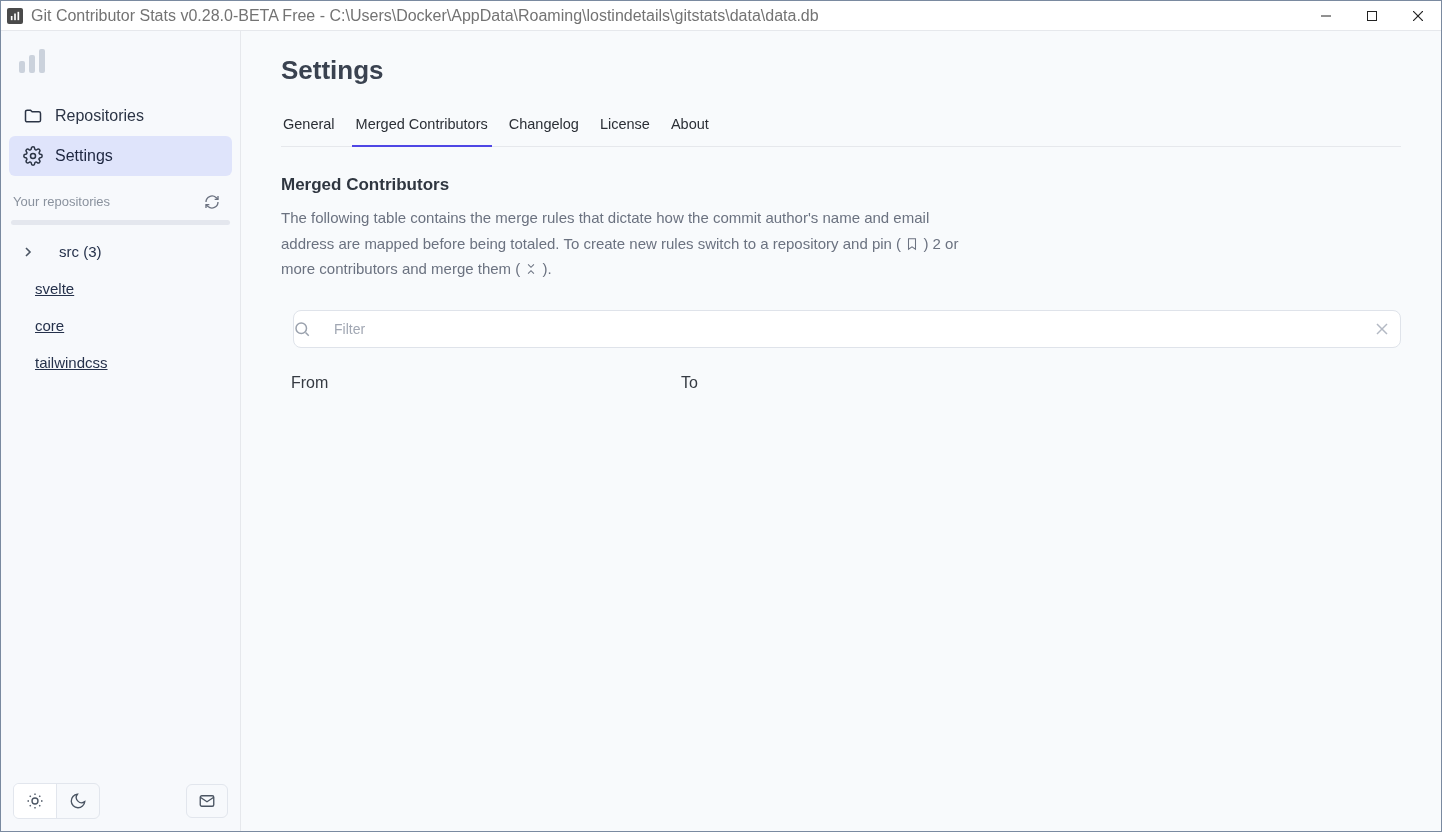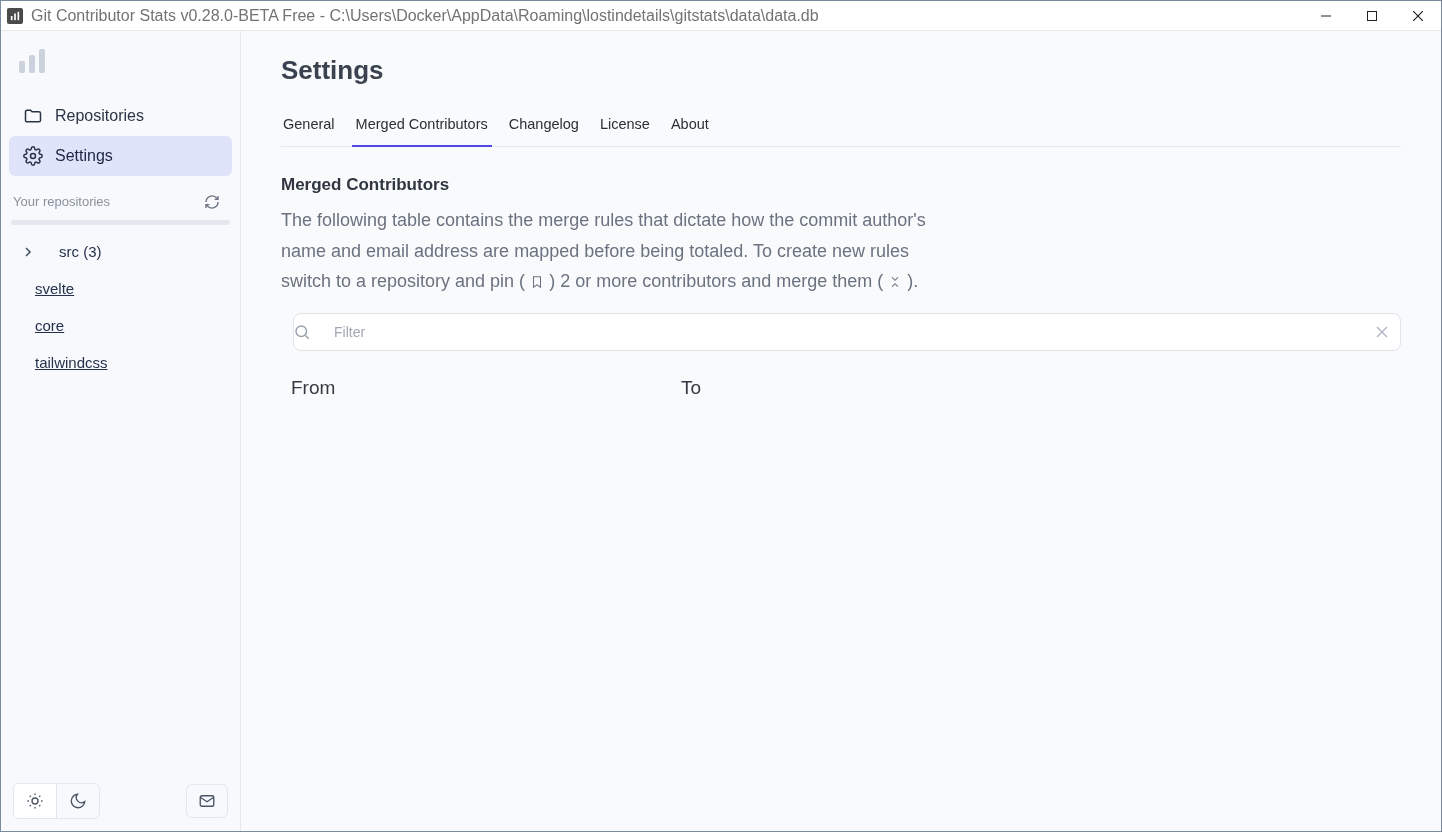--- a/index.html
+++ b/index.html
@@ -37,28 +37,28 @@
   .theme-btn.active { background:#fff; }
   .theme-divider { width:1px; background:#e2e6ed; }
   .mail-btn { margin-left:auto; width:42px; height:34px; border:1px solid #e2e6ed; border-radius:6px; display:flex; align-items:center; justify-content:center; color:#4b5563; }
   
   .main { flex:1; background:#f8fafc; padding:24px 40px; overflow:auto; }
   .page-title { font-size:26px; font-weight:600; color:#3a4250; margin-bottom:22px; }
   .tabs { display:flex; gap:17px; border-bottom:1px solid #e6e8ec; }
   .tab { padding:8px 2px 14px 2px; font-size:14.5px; color:#2b2f36; position:relative; font-weight:500;}
   .tab.active::after { content:""; position:absolute; left:-2px; right:-2px; bottom:-1px; height:2px; background:#4f46e5; }
   .section-title { font-size:17px; font-weight:600; color:#2f3640; margin:28px 0 10px 0; }
-  .section-desc { font-size:18px; color:#6b7280; line-height:1.7; max-width:680px; }
+  .section-desc { font-size:15px; color:#6b7280; line-height:1.7; max-width:680px; }
   .inline-icon { display:inline-flex; width:14px; height:14px; vertical-align:-2px; color:#6b7280; }
-  .filter-wrap { margin-top:16px; position:relative;padding-left:12px; }
+  .filter-wrap { margin-top:28px; position:relative;padding-left:12px; }
   .filter-input { width:100%; height:38px; border:1px solid #dfe3ea; border-radius:8px; background:#fff; padding:0 36px 0 40px; font-size:14px; color:#374151; outline:none; }
   .filter-input::placeholder { color:#a1a7b3; }
   .search-icon-pos { position:absolute; left:12px; top:50%; transform:translateY(-50%); width:18px; height:18px; color:#9aa1ad; display:flex; align-items:center; justify-content:center;}
   .clear-icon-pos { position:absolute; right:12px; top:50%; transform:translateY(-50%); width:14px; height:14px; color:#b3b9c4; display:flex; align-items:center; justify-content:center;}
-  .table-head { display:flex; margin-top:26px; padding:0 10px; color:#353a42; font-size:19px; font-weight:500;}
+  .table-head { display:flex; margin-top:26px; padding:0 10px; color:#353a42; font-size:16px; font-weight:500;}
   .col-from { width:390px; }
   .col-to { flex:1; }
 </style>
 </head>
 <body>
 
 <div class="window">
 
   <div class="titlebar">
     <div class="app-icon">

